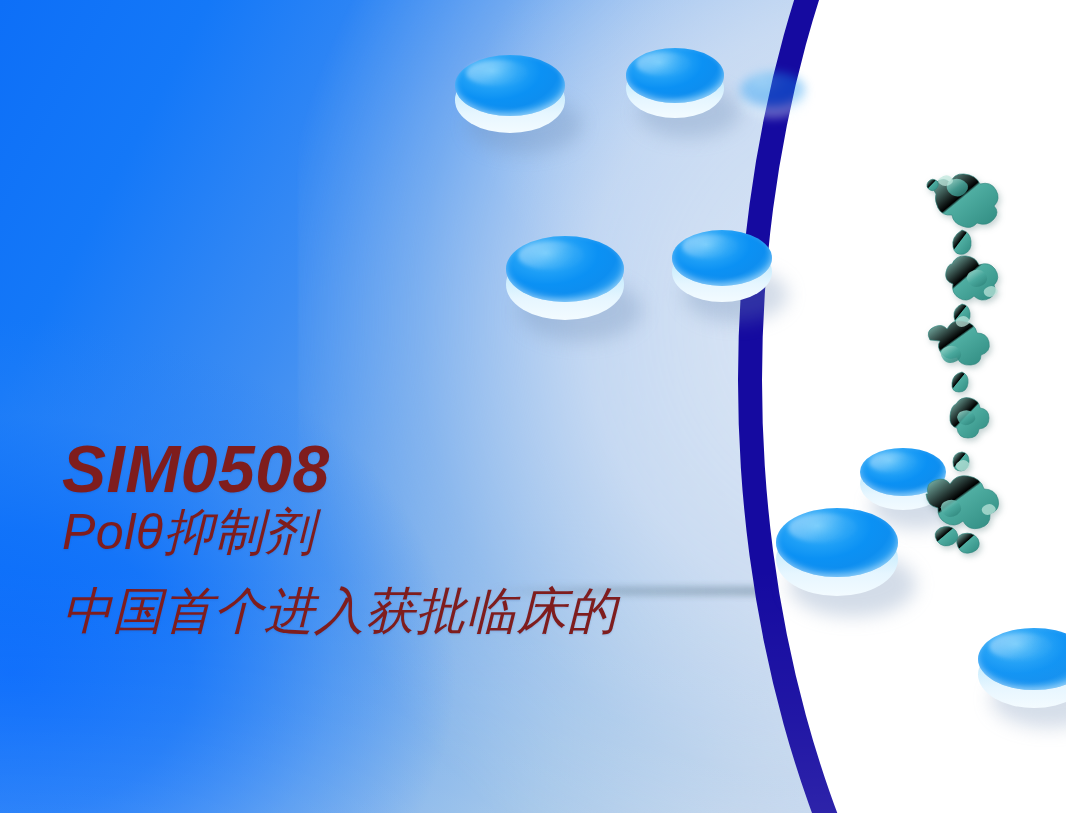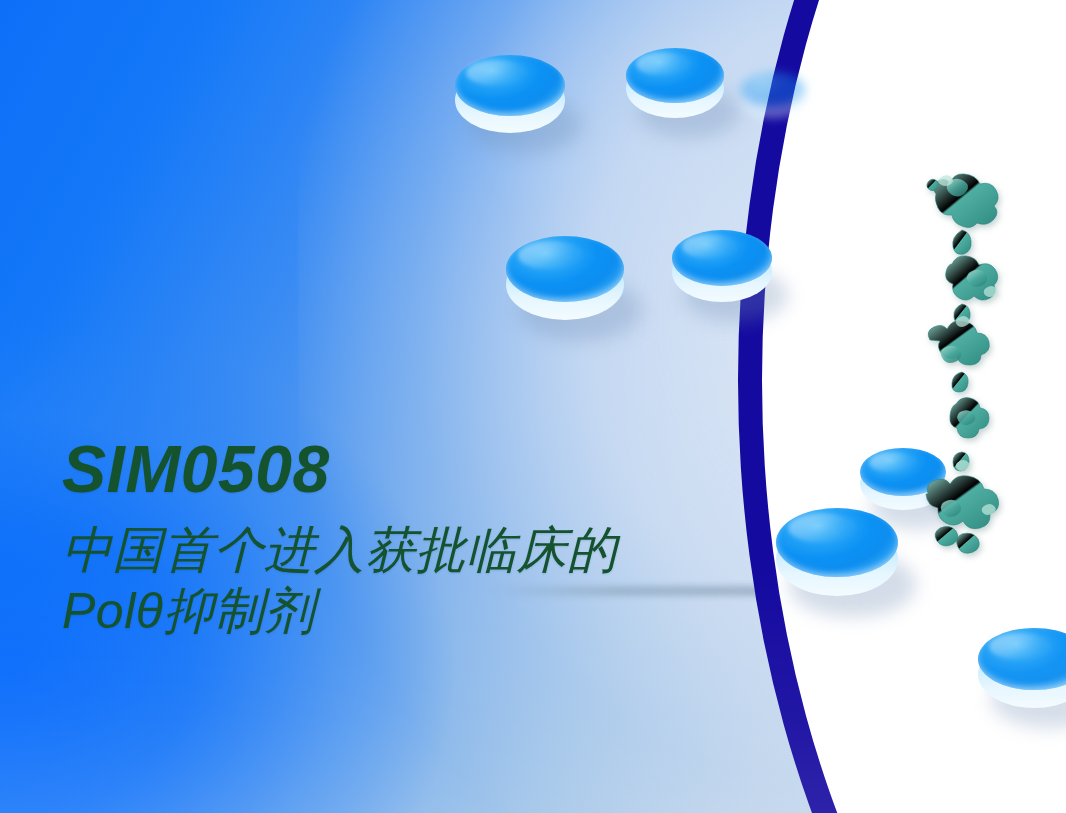--- a/index.html
+++ b/index.html
@@ -160,21 +160,21 @@
     position:absolute; left:900px; top:160px;
     width:130px; height:410px;
   }
   #protein svg{ width:100%; height:100%; display:block;
     filter:drop-shadow(2px 3px 3px rgba(40,90,90,0.28)); }
 
   
   #headline{
     position:absolute; left:62px; top:436px;
     width:780px;
-    color:#14532d;
+    color:#7f1d1d;
   }
   #title-main{
     font-size:66px;
     font-weight:bold;
     font-style:italic;
     letter-spacing:0.5px;
     line-height:1.02;
     text-shadow:0 1px 2px rgba(10,60,150,0.20);
   }
   .subtitle-line{
@@ -313,17 +313,17 @@
         <path d="M58 302 q6 -4 10 0 q4 4 -1 7 q-6 4 -10 0 q-3 -4 1 -7 z"></path>
         <path d="M84 346 q6 -4 10 0 q4 4 -1 7 q-6 4 -10 0 q-3 -4 1 -7 z"></path>
       </g>
     </svg>
   </div>
 
   <div class="bg-bottomfade"></div>
 
   <div id="headline">
     <div id="title-main">SIM0508</div>
+    <div class="subtitle-line" id="subtitle-2">Polθ抑制剂</div>
     <div class="subtitle-line" id="subtitle-1">中国首个进入获批临床的</div>
-    <div class="subtitle-line" id="subtitle-2">Polθ抑制剂</div>
   </div>
 
 </div>
 
 </body></html>

